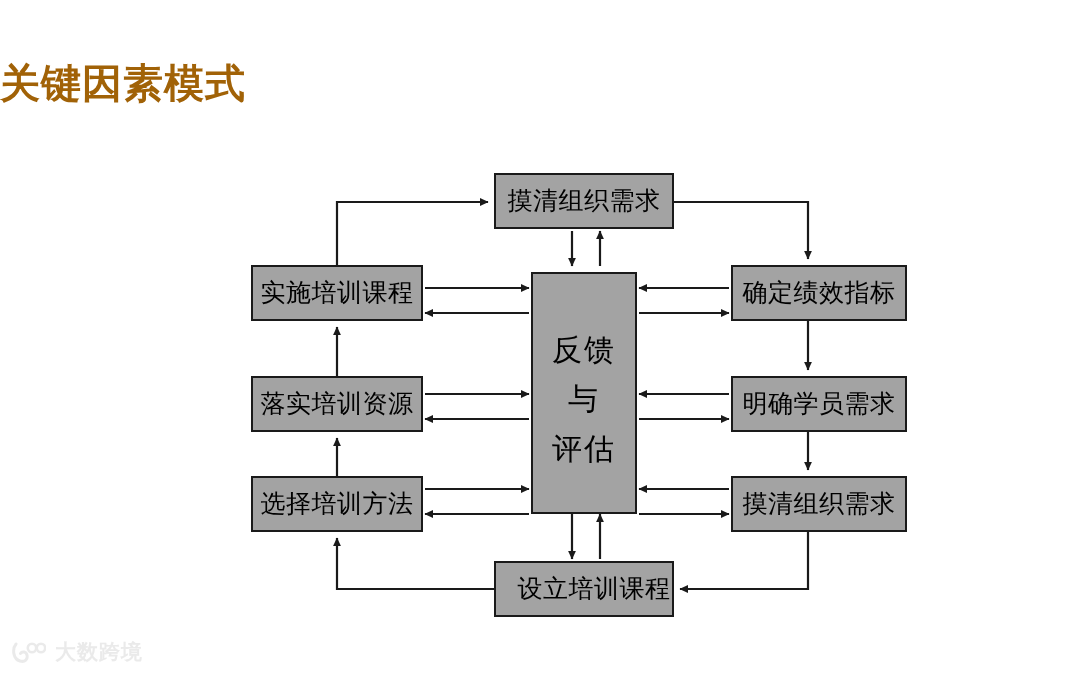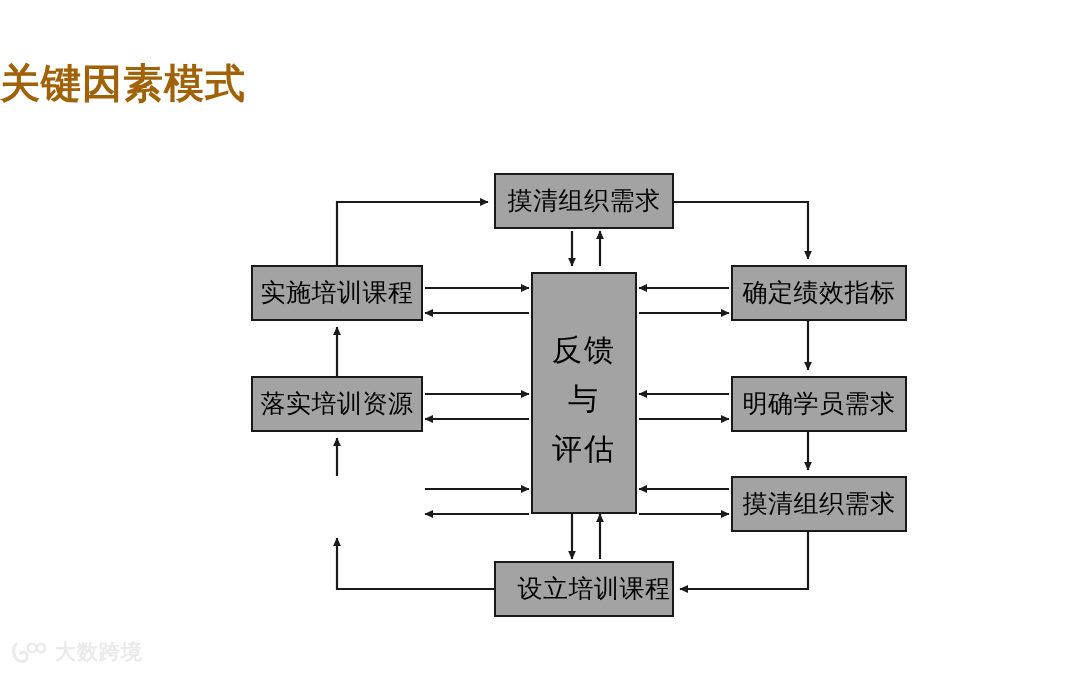--- a/index.html
+++ b/index.html
@@ -180,20 +180,21 @@
       <span>反馈</span>
       <span>与</span>
       <span>评估</span>
     </span>
   </div>
 
   <div class="node" id="node-bottom">设立培训课程</div>
 
   <div class="node" id="node-left-1">实施培训课程</div>
   <div class="node" id="node-left-2">落实培训资源</div>
+  <div class="node" id="node-left-3">选择培训方法</div>
 
   <div class="node" id="node-right-1">确定绩效指标</div>
   <div class="node" id="node-right-2">明确学员需求</div>
   <div class="node" id="node-right-3">摸清组织需求</div>
 
   <div class="watermark">
     <span class="wm-mark">
       <svg width="34" height="24" viewBox="0 0 34 24">
         <path d="M4 4 C0 9, 1 19, 8 21 C13 22.5, 16 19, 15 15 C14 11.5, 10 11, 8.5 13.5" fill="none" stroke="#e9e9e9" stroke-width="3" stroke-linecap="round"></path>
         <circle cx="20" cy="8" r="4.2" fill="none" stroke="#e9e9e9" stroke-width="2.6"></circle>

